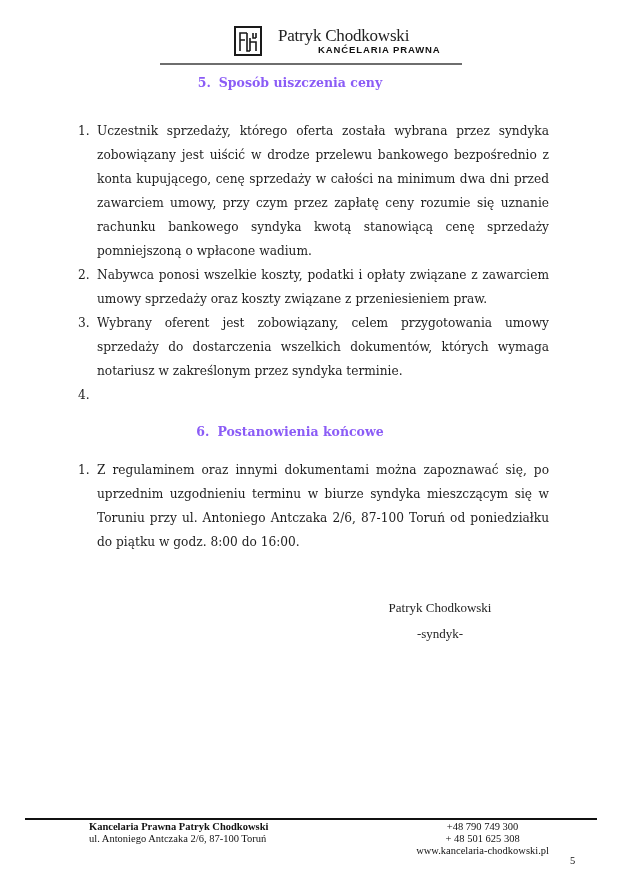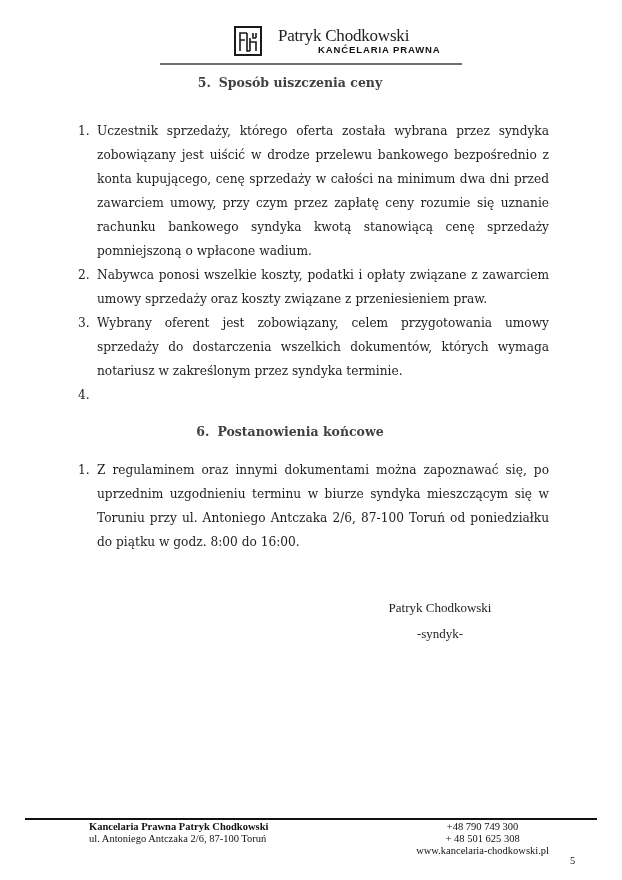--- a/index.html
+++ b/index.html
@@ -6,21 +6,21 @@
     html, body { width: 622px; height: 880px; background: #ffffff; overflow: hidden; }
     body { position: relative; font-family: "DejaVu Serif", "Liberation Serif", serif; color: #1a1a1a; }
 
     .header { position: absolute; left: 0; top: 0; width: 622px; height: 70px; }
     .logo-box { position: absolute; left: 234px; top: 26px; width: 28px; height: 30px; border: 2px solid #1a1a1a; }
     .logo-box svg { position: absolute; left: 2px; top: 2px; width: 20px; height: 22px; }
     .brand-name { position: absolute; left: 278px; top: 27px; font-family: "Liberation Serif", serif; font-size: 17px; color: #222; letter-spacing: -0.2px; line-height: 18px; }
     .brand-sub { position: absolute; left: 278px; top: 45px; font-family: "Liberation Sans", sans-serif; font-weight: bold; font-size: 9.5px; letter-spacing: 0.9px; color: #111; line-height: 10px; margin-left: 40px; }
     .header-rule { position: absolute; left: 160px; top: 63px; width: 302px; height: 2px; background: #6e6e6e; }
 
-    .section-title { position: absolute; left: 0; width: 580px; text-align: center; font-weight: bold; font-size: 12.5px; color: #404040; }
+    .section-title { position: absolute; left: 0; width: 580px; text-align: center; font-weight: bold; font-size: 12.5px; color: #8b5cf6; }
     .section-title .num { margin-right: 8px; }
 
     .list { position: absolute; left: 78px; width: 471px; font-size: 12.2px; line-height: 24px; color: #1e1e1e; }
     .list-item { position: relative; padding-left: 19px; text-align: justify; }
     .list-item .num { position: absolute; left: 0; top: 0; }
 
     .signature { position: absolute; left: 340px; width: 200px; text-align: center; font-family: "Liberation Serif", serif; font-size: 13px; color: #1e1e1e; }
     .sig-name { top: 600px; }
     .sig-role { top: 626px; }
 

